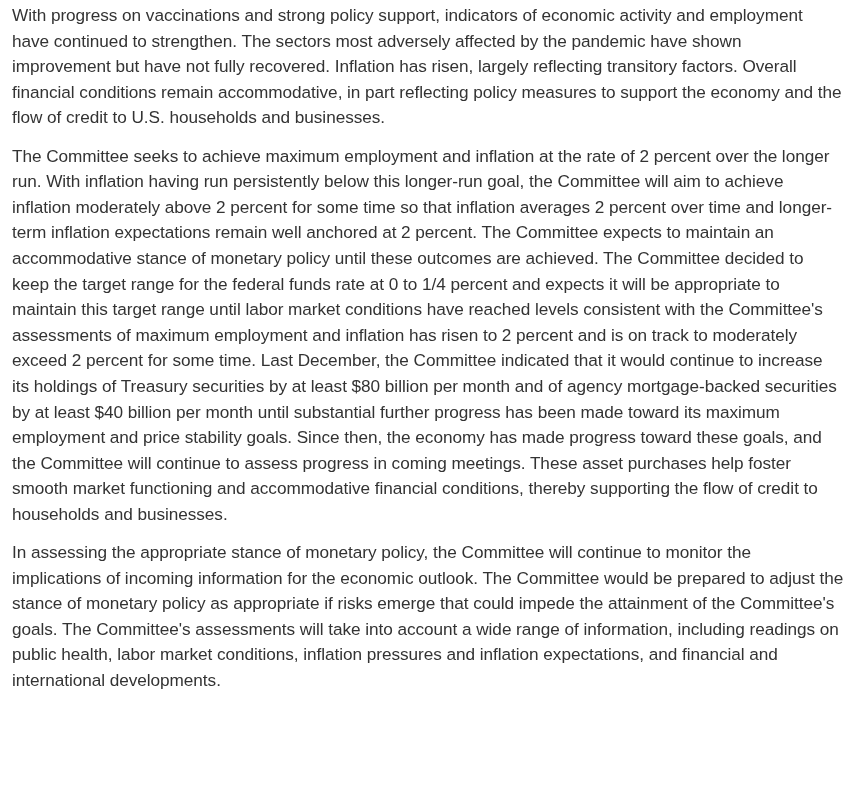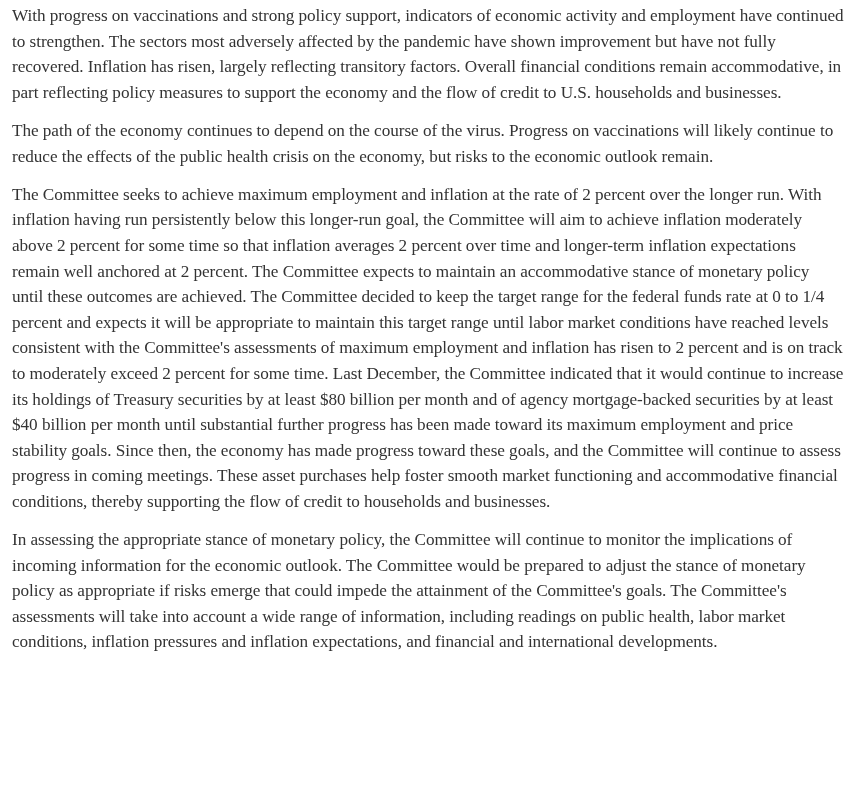--- a/index.html
+++ b/index.html
@@ -7,32 +7,31 @@
       padding: 0;
       background: #ffffff;
     }
     body {
       width: 852px;
       height: 812px;
       overflow: hidden;
     }
     .doc {
       padding: 3px 8px 0 12px;
-      font-family: Liberation Serif, serif;
+      font-family: Liberation Sans, sans-serif;
       font-size: 17.2px;
       line-height: 25.6px;
       color: #333333;
       letter-spacing: -0.05px;
     }
     .doc p {
       margin: 0 0 12.6px 0;
       word-spacing: 0px;
     }
   </style>
 </head>
 <body>
 
 <div class="doc">
   <p>With progress on vaccinations and strong policy support, indicators of economic activity and employment have continued to strengthen. The sectors most adversely affected by the pandemic have shown improvement but have not fully recovered. Inflation has risen, largely reflecting transitory factors. Overall financial conditions remain accommodative, in part reflecting policy measures to support the economy and the flow of credit to U.S. households and businesses.</p>
-  <p>The path of the economy continues to depend on the course of the virus. Progress on vaccinations will likely continue to reduce the effects of the public health crisis on the economy, but risks to the economic outlook remain.</p>
   <p>The Committee seeks to achieve maximum employment and inflation at the rate of 2 percent over the longer run. With inflation having run persistently below this longer-run goal, the Committee will aim to achieve inflation moderately above 2 percent for some time so that inflation averages 2 percent over time and longer-term inflation expectations remain well anchored at 2 percent. The Committee expects to maintain an accommodative stance of monetary policy until these outcomes are achieved. The Committee decided to keep the target range for the federal funds rate at 0 to 1/4 percent and expects it will be appropriate to maintain this target range until labor market conditions have reached levels consistent with the Committee's assessments of maximum employment and inflation has risen to 2 percent and is on track to moderately exceed 2 percent for some time. Last December, the Committee indicated that it would continue to increase its holdings of Treasury securities by at least $80 billion per month and of agency mortgage-backed securities by at least $40 billion per month until substantial further progress has been made toward its maximum employment and price stability goals. Since then, the economy has made progress toward these goals, and the Committee will continue to assess progress in coming meetings. These asset purchases help foster smooth market functioning and accommodative financial conditions, thereby supporting the flow of credit to households and businesses.</p>
   <p>In assessing the appropriate stance of monetary policy, the Committee will continue to monitor the implications of incoming information for the economic outlook. The Committee would be prepared to adjust the stance of monetary policy as appropriate if risks emerge that could impede the attainment of the Committee's goals. The Committee's assessments will take into account a wide range of information, including readings on public health, labor market conditions, inflation pressures and inflation expectations, and financial and international developments.</p>
 </div>
 
 </body></html>

